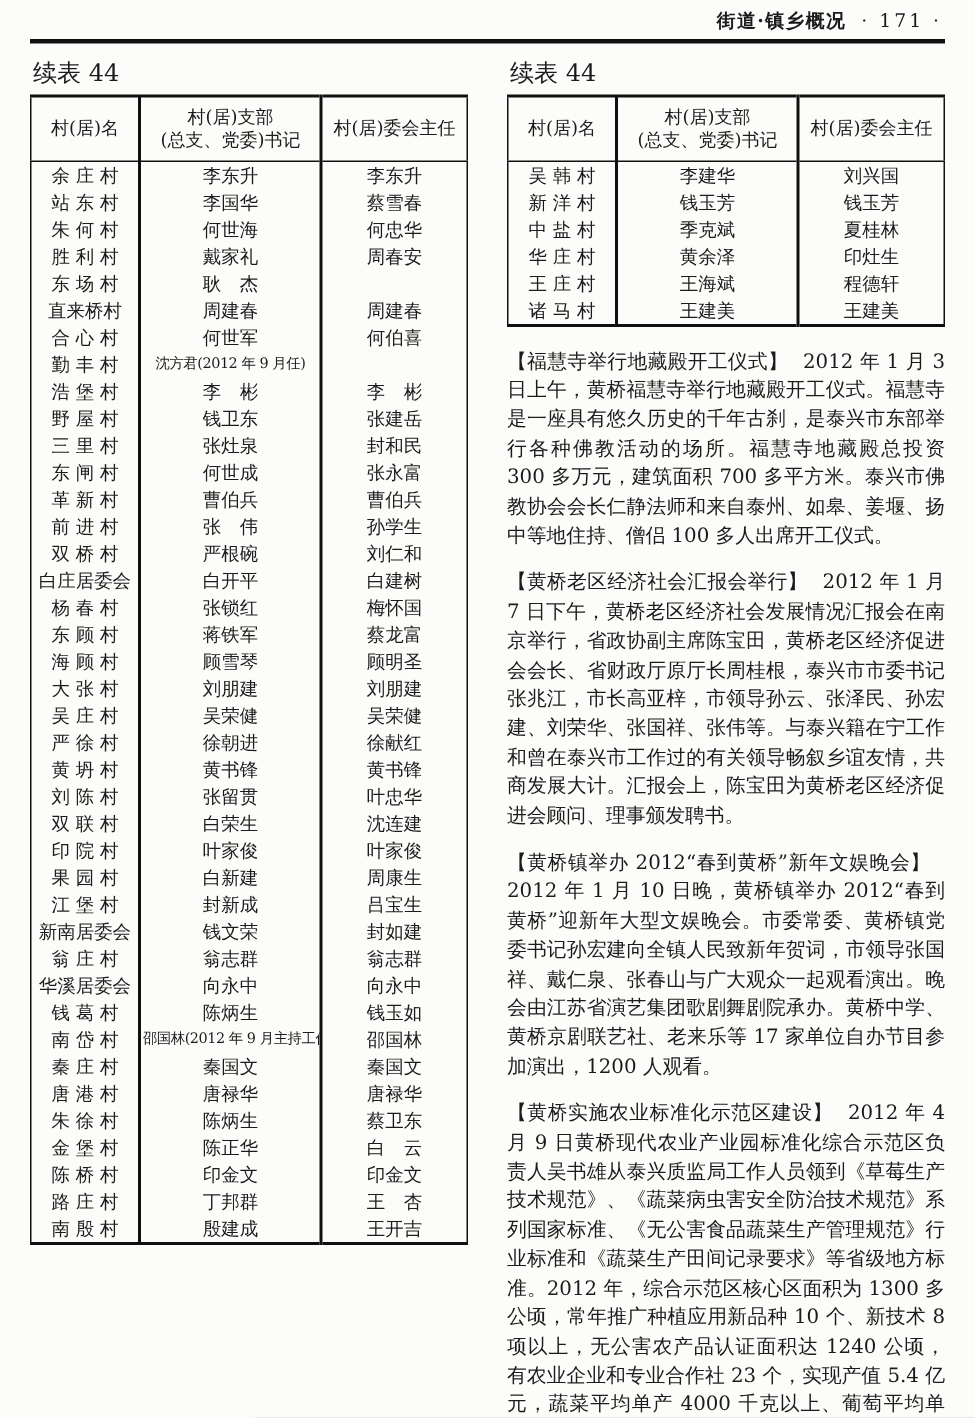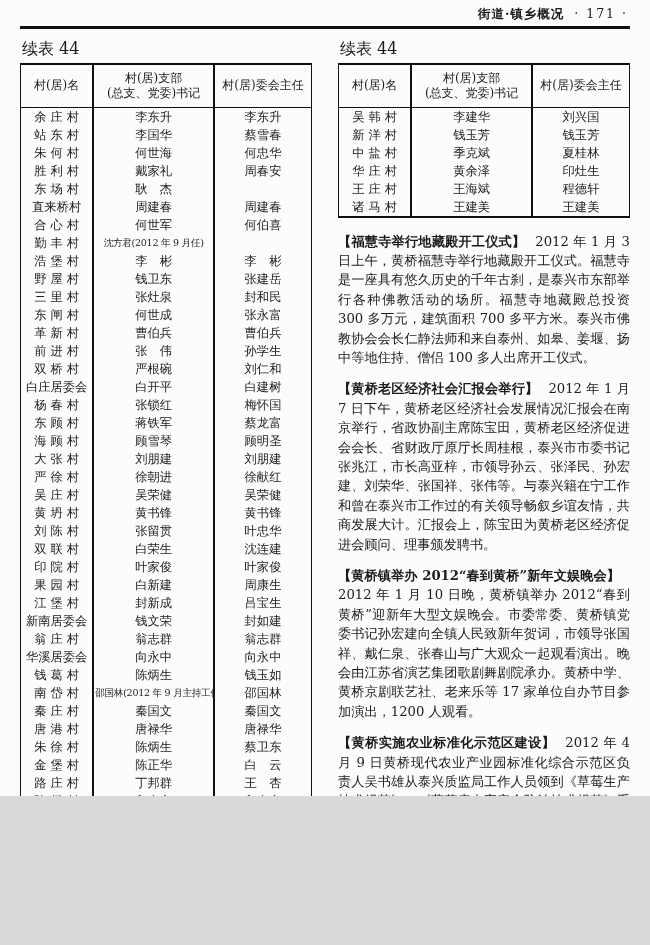--- a/index.html
+++ b/index.html
@@ -1,17 +1,17 @@
 <!DOCTYPE html>
 <html><head>
 <meta charset="utf-8">
 <style>
   html,body { margin:0; padding:0; background:#d9d9d9; }
   .page {
-    position:relative; width:650px; height:796px; margin:0 auto;
+    position:relative; width:650px; height:945px; margin:0 auto;
     background:#fcfcfa; box-sizing:border-box; padding:6px 20px 0 20px;
     font-family:"DejaVu Serif","Liberation Serif",serif; color:#1b1b1b;
     overflow:hidden;
   }
   .page-header { text-align:right; font-size:12.5px; padding-right:2px; }
   .page-header .sec { font-weight:bold; letter-spacing:1px; }
   .page-header .num { font-weight:normal; margin-left:6px; letter-spacing:2px; }
   .rule { height:2.5px; background:#101010; margin-top:3px; }
   .columns { display:flex; gap:26px; margin-top:9px; }
   .col { width:292px; flex:0 0 292px; }
@@ -26,21 +26,21 @@
     border-bottom:1.5px solid #101010; padding:6px 1px; text-align:center;
   }
   .vtable td {
     font-size:12.3px; height:18px; line-height:18px; padding:0 1px;
     text-align:center; overflow:hidden; white-space:nowrap;
   }
   .vtable th + th, .vtable td + td { border-left:2px solid #101010; }
   td.condensed { font-size:9.6px; letter-spacing:-0.3px; }
   .articles { margin-top:14px; }
   p.article { margin:0 0 12px 0; font-size:13.2px; line-height:19.4px; text-align:justify; }
-  .art-head { font-weight:bold; margin-right:10px; }
+  .art-head { font-weight:normal; margin-right:10px; }
 </style>
 </head>
 <body>
 
 <div class="page">
 
   <div class="page-header">
     <span class="sec">街道·镇乡概况</span>
     <span class="num">· 171 ·</span>
   </div>
@@ -161,30 +161,30 @@
               <td>海 顾 村</td>
               <td>顾雪琴</td>
               <td>顾明圣</td>
             </tr>
             <tr>
               <td>大 张 村</td>
               <td>刘朋建</td>
               <td>刘朋建</td>
             </tr>
             <tr>
+              <td>吴 庄 村</td>
+              <td>吴荣健</td>
+              <td>吴荣健</td>
+            </tr>
+            <tr>
               <td>严 徐 村</td>
               <td>徐朝进</td>
               <td>徐献红</td>
             </tr>
             <tr>
-              <td>吴 庄 村</td>
-              <td>吴荣健</td>
-              <td>吴荣健</td>
-            </tr>
-            <tr>
               <td>黄 坍 村</td>
               <td>黄书锋</td>
               <td>黄书锋</td>
             </tr>
             <tr>
               <td>刘 陈 村</td>
               <td>张留贯</td>
               <td>叶忠华</td>
             </tr>
             <tr>
@@ -246,28 +246,28 @@
               <td>朱 徐 村</td>
               <td>陈炳生</td>
               <td>蔡卫东</td>
             </tr>
             <tr>
               <td>金 堡 村</td>
               <td>陈正华</td>
               <td>白　云</td>
             </tr>
             <tr>
+              <td>陈 桥 村</td>
+              <td>印金文</td>
+              <td>印金文</td>
+            </tr>
+            <tr>
               <td>路 庄 村</td>
               <td>丁邦群</td>
               <td>王　杏</td>
-            </tr>
-            <tr>
-              <td>陈 桥 村</td>
-              <td>印金文</td>
-              <td>印金文</td>
             </tr>
             <tr>
               <td>南 殷 村</td>
               <td>殷建成</td>
               <td>王开吉</td>
             </tr>
           </tbody>
       </table>
     </div>
 

